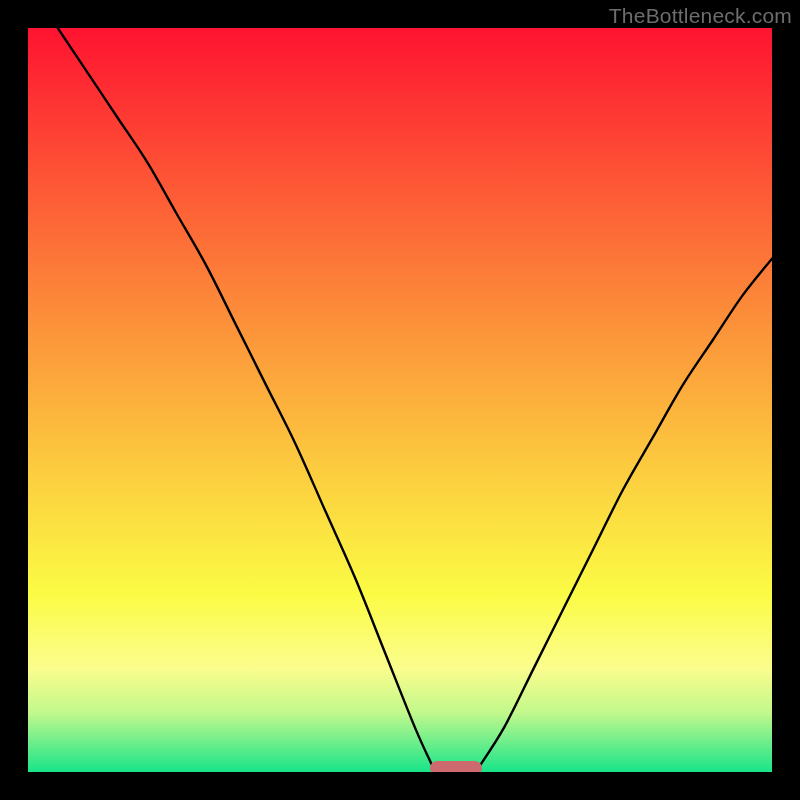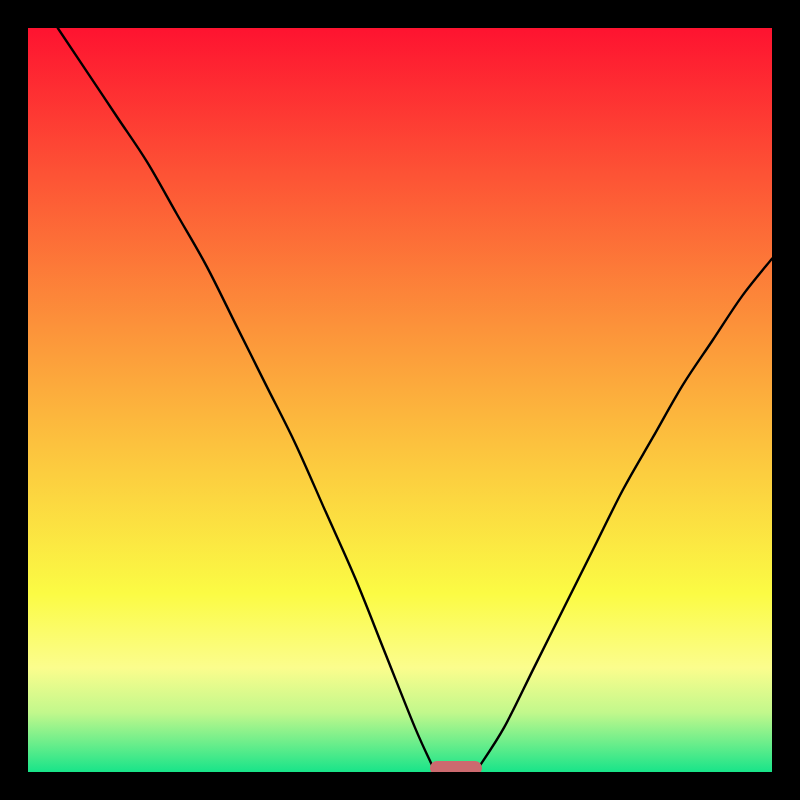--- a/index.html
+++ b/index.html
@@ -46,20 +46,21 @@
     position: absolute;
     height: 14px;
     border-radius: 7px;
     background: #cc6a6f;
   }
 </style>
 </head>
 <body>
 
 <div class="frame">
+  <div class="watermark">TheBottleneck.com</div>
   <div class="plot">
     <svg class="gradient" viewBox="0 0 100 100" preserveAspectRatio="none">
       <defs>
         <linearGradient id="bg" x1="0" y1="0" x2="0" y2="1">
             <stop offset="0.0%" stop-color="#fe1330"></stop>
             <stop offset="20.0%" stop-color="#fd5435"></stop>
             <stop offset="40.0%" stop-color="#fc923a"></stop>
             <stop offset="60.0%" stop-color="#fcce3f"></stop>
             <stop offset="76.0%" stop-color="#fbfb44"></stop>
             <stop offset="86.0%" stop-color="#fbfd8d"></stop>

